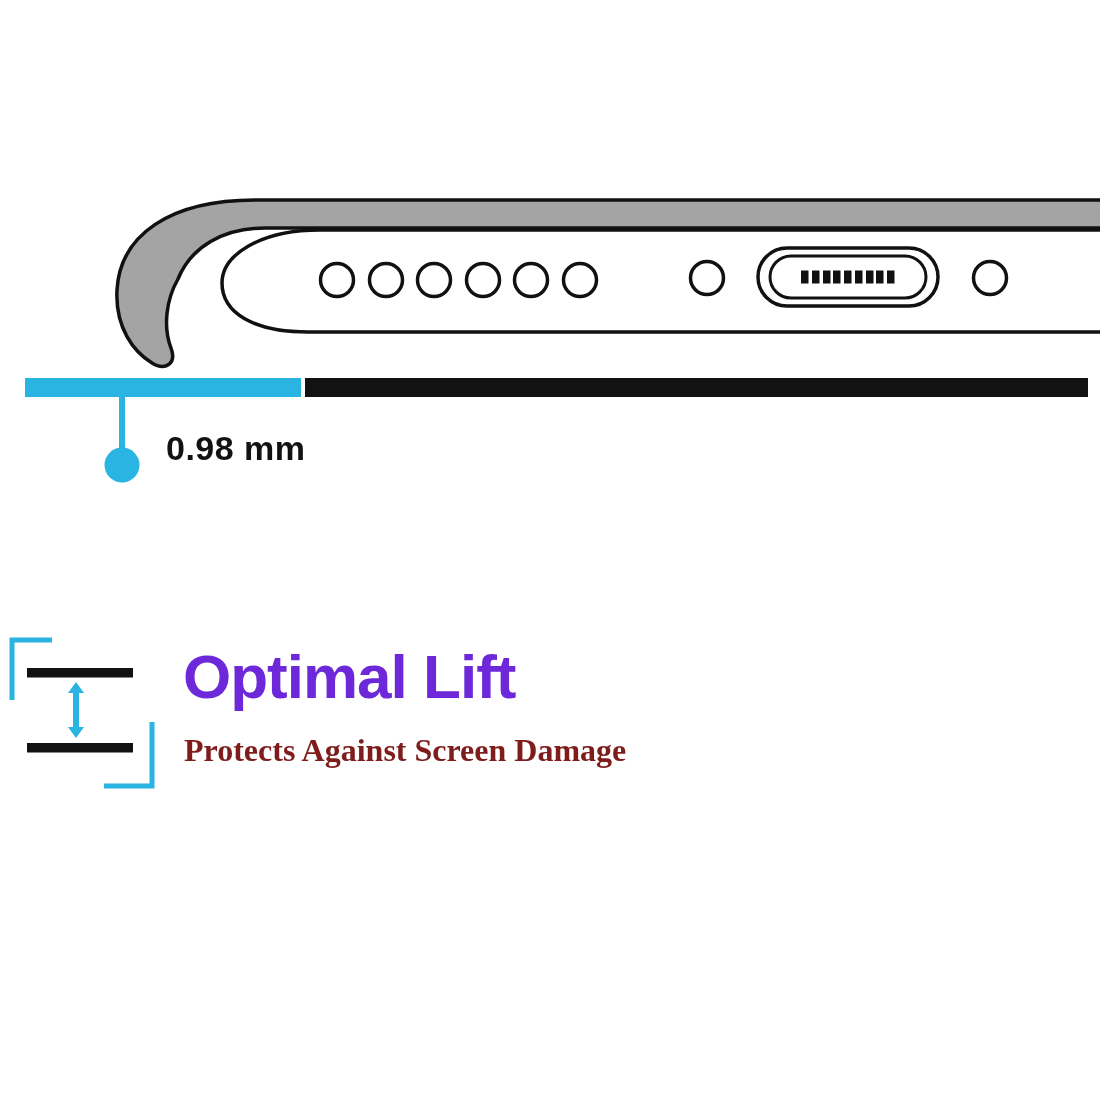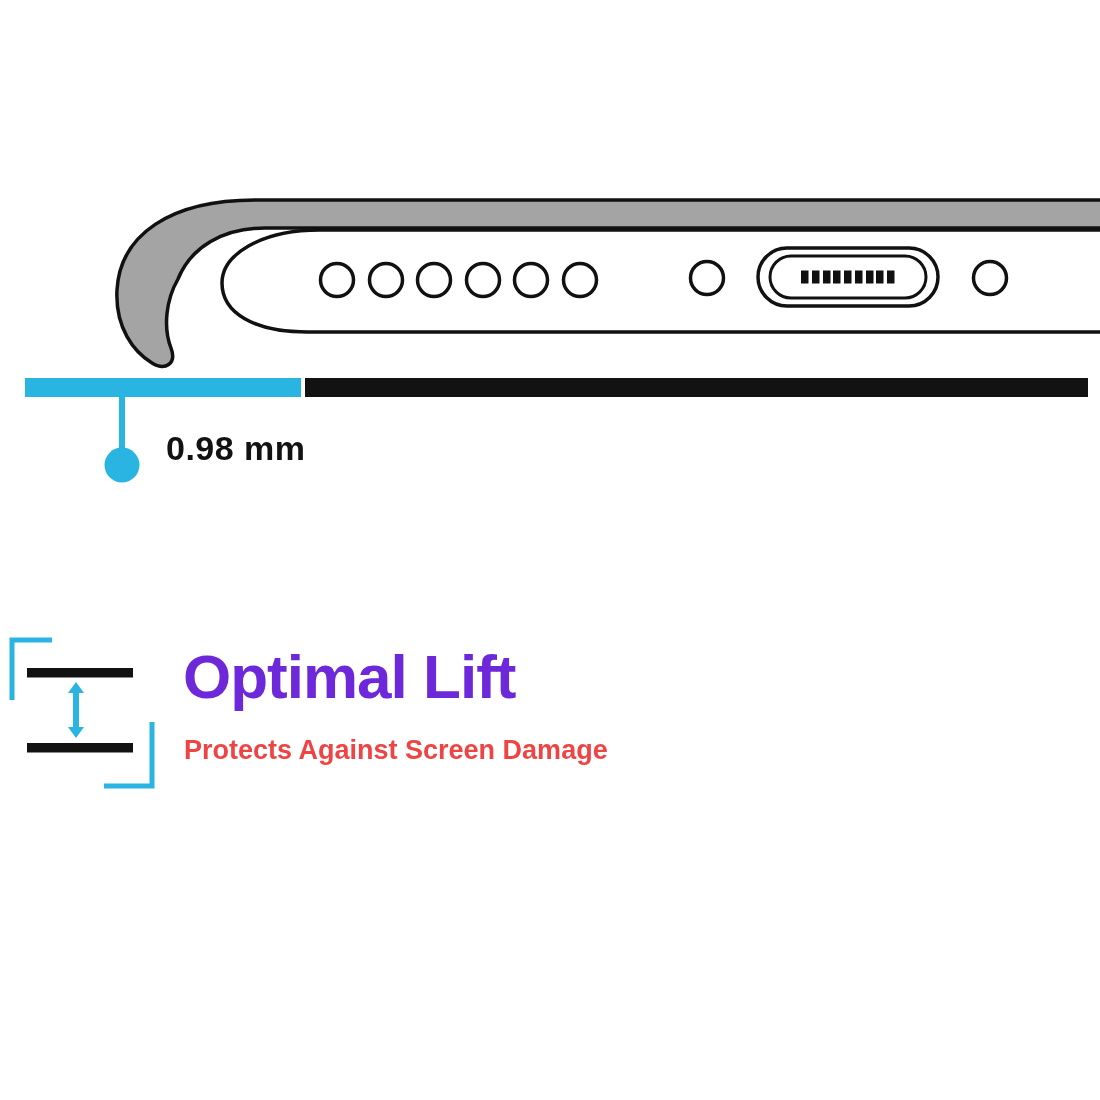--- a/index.html
+++ b/index.html
@@ -30,26 +30,27 @@
     font-size: 62px;
     line-height: 66px;
     font-weight: bold;
     letter-spacing: -1px;
     color: #6d28d9;
     white-space: nowrap;
   }
   .feature-subtitle {
     left: 184px;
     top: 728px;
-    font-size: 27px;
+    font-size: 32px;
     line-height: 44px;
     font-weight: bold;
     letter-spacing: 0px;
-    color: #ef4444;
+    color: #7f1d1d;
     white-space: nowrap;
+    font-family: Liberation Serif, serif;
   }
 </style>
 </head>
 <body>
 
 <div class="canvas">
 
   <svg class="abs" style="left:0; top:180px;" width="1100" height="310" viewBox="0 0 1100 310">
 
     <path d="M1105,20 L255,20 C170,20 120,55 117,110 C115,148 134,172 152,183 C165,191 177,184 171,168 C163,147 166,120 178,99 C191,67 223,48 265,48 L1105,48 Z" stroke="#111111" stroke-width="3.5" stroke-linejoin="round" fill="#A4A4A4"></path>

